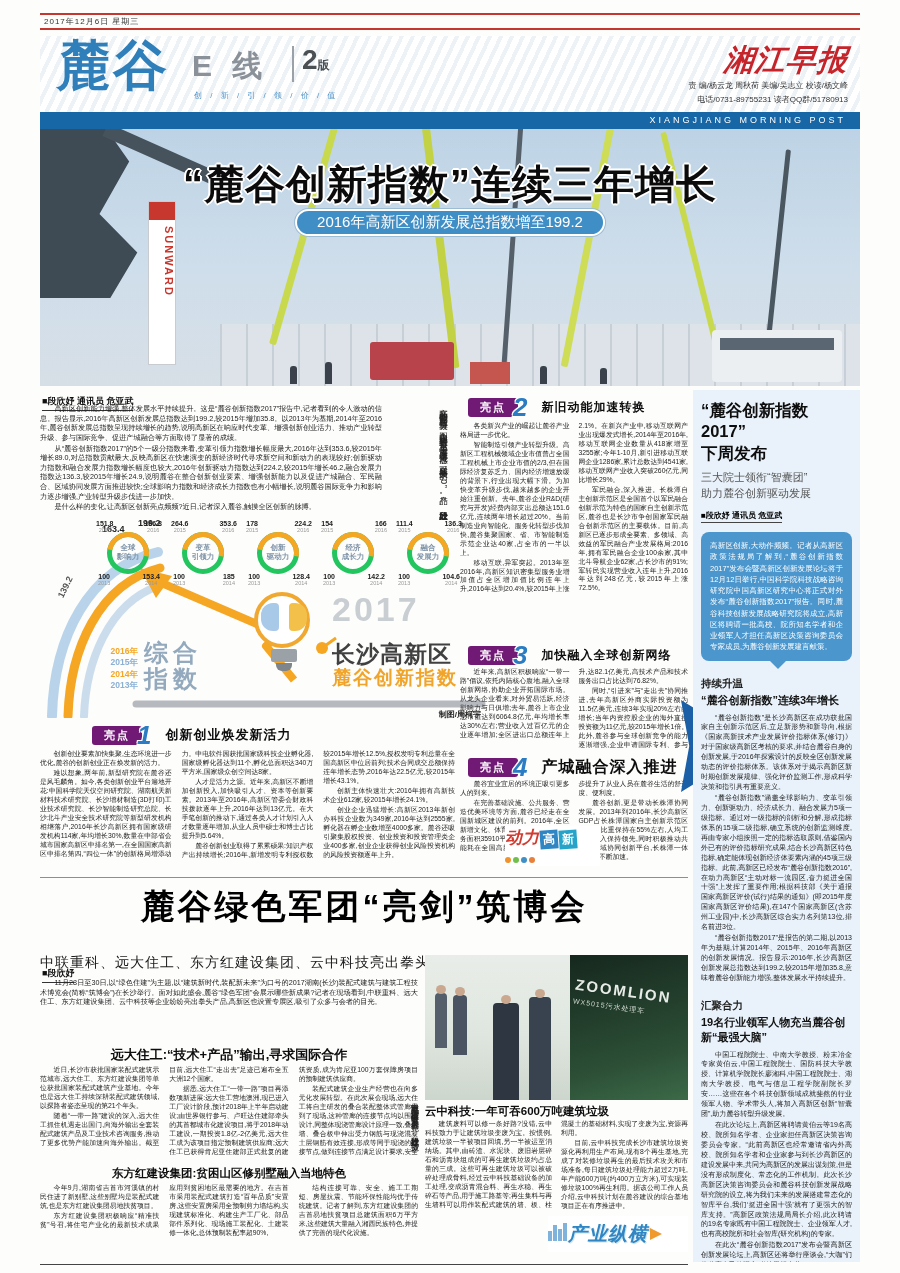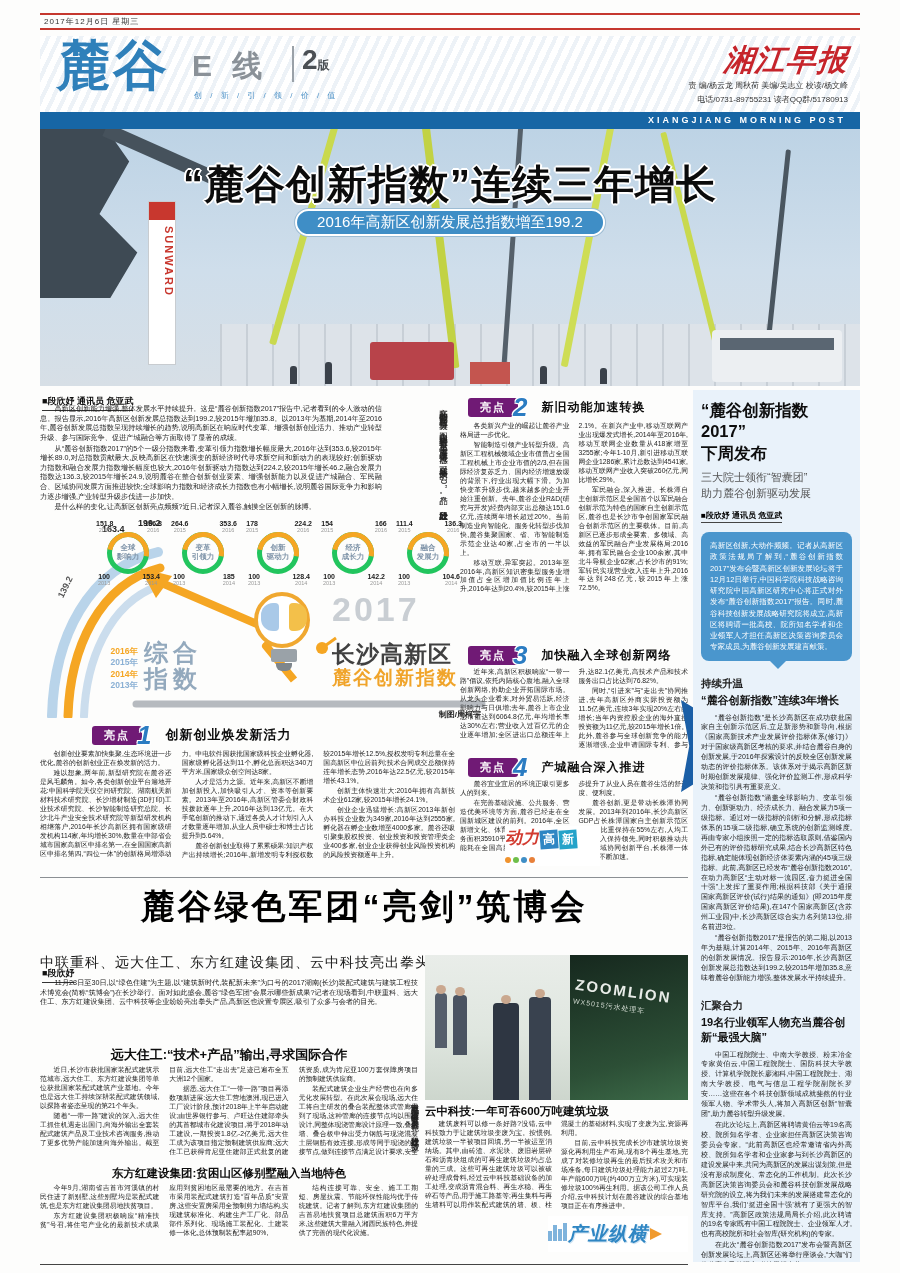--- a/index.html
+++ b/index.html
@@ -15,21 +15,21 @@
   .mh-logo{position:absolute;left:16px;top:2px;font-size:54px;font-weight:900;color:#2f80ba;letter-spacing:3px;line-height:1;}
   .mh-edition{position:absolute;left:152px;top:10px;font-size:30px;color:#8a9198;font-weight:bold;letter-spacing:6px;}
   .mh-bar{position:absolute;left:252px;top:10px;width:2px;height:36px;background:#9aa1a8;}
   .mh-pageno{position:absolute;left:262px;top:8px;font-size:28px;font-weight:900;color:#4a4f54;}
   .mh-pageno span{font-size:12px;font-weight:bold;}
   .mh-slogan{position:absolute;left:154px;top:54px;font-size:8px;color:#4f93c8;letter-spacing:3px;}
   .mh-brand{position:absolute;right:12px;top:4px;font-size:30px;font-weight:900;font-style:italic;color:#c6242b;letter-spacing:1px;transform:skewX(-6deg);font-family:"Liberation Serif",serif;}
   .mh-staff{position:absolute;right:12px;top:44px;font-size:8px;color:#333;}
   .mh-contact{position:absolute;right:12px;top:58px;font-size:8px;color:#333;}
   .bluebar{position:absolute;left:40px;top:112px;width:820px;height:17px;background:#1766a5;color:#fff;
-    font-size:9px;letter-spacing:3px;text-align:right;line-height:17px;padding-right:14px;box-sizing:border-box;font-weight:bold;}
+    font-size:9px;letter-spacing:3px;text-align:right;line-height:17px;padding-right:14px;box-sizing:border-box;}
   
   .hero{position:absolute;left:40px;top:129px;width:820px;height:257px;overflow:hidden;
     background:linear-gradient(#bdd3e5 0%,#cfdeeb 55%,#d7dfe6 100%);}
   .boom{position:absolute;border-radius:2px;}
   .horizon{position:absolute;left:180px;bottom:0;width:640px;height:62px;background:rgba(222,228,233,.85);
     background-image:repeating-linear-gradient(90deg,rgba(160,170,180,.35) 0 2px,transparent 2px 26px);}
   .excavator{position:absolute;left:-8px;top:-6px;width:135px;height:175px;background:#3e4a54;
     clip-path:polygon(0 0,52% 0,72% 22%,50% 52%,78% 74%,58% 100%,0 100%);}
   .exc-arm{position:absolute;left:60px;top:18px;width:120px;height:14px;background:#46525c;transform:rotate(24deg);}
   .sunward{position:absolute;left:108px;top:72px;width:26px;height:162px;background:#fff;border:1px solid #c8ccd0;}
@@ -306,21 +306,21 @@
     <span class="hl-title" style="font-size:12px;">加快融入全球创新网络</span>
   </div>
   <div class="abs bodytxt paras cols2" style="left:460px;top:668px;width:228px;height:84px;overflow:hidden;">
       <p>近年来,高新区积极响应“一带一路”倡议,依托内陆核心腹地,融入全球创新网络,协助企业开拓国际市场。从龙头企业看来,对外贸易活跃,经济影响力与日俱增;去年,麓谷上市企业总市值达到6064.8亿元,年均增长率达30%左右;营业收入过百亿元的企业逐年增加;全区进出口总额连年上升,达82.1亿美元,高技术产品和技术服务出口占比达到76.82%。</p>
       <p>同时,“引进来”与“走出去”协同推进,去年高新区外商实际投资额为11.5亿美元,连续3年实现20%左右的增长;当年内资控股企业的海外直接投资额为11亿元,较2015年增长1倍。此外,麓谷参与全球创新竞争的能力逐渐增强,企业申请国际专利、参与行业标准制定,不断提升国际话语权。</p>
     </div>
 
   <div class="hl-head" style="left:468px;top:754px;">
     <span class="hl-badge">亮点</span>
     <span class="hl-num">4</span>
-    <span class="hl-title" style="font-size:12px;">产城融合深入推进</span>
+    <span class="hl-title" style="font-size:16px;">产城融合深入推进</span>
   </div>
   <div class="abs bodytxt paras cols2" style="left:460px;top:780px;width:228px;height:92px;overflow:hidden;">
       <p>麓谷宜业宜居的环境正吸引更多人的到来。</p>
       <p>在完善基础设施、公共服务、营造优美环境等方面,麓谷已经走在全国新城区建设的前列。2016年,全区新增文化、体育、卫生设施等公共服务面积35910平方米,单位增加值综合能耗在全国高新区中表现优异,进一步提升了从业人员在麓谷生活的舒适度、便利度。</p>
       <p>麓谷创新,更是带动长株潭协同发展。2013年到2016年,长沙高新区GDP占长株潭国家自主创新示范区GDP的比重保持在55%左右,人均工资性收入保持领先,同时积极推动共建跨区域协同创新平台,长株潭一体化进程不断加速。</p>
     </div>
 
   <div class="dongli">
     <span class="d1">动力</span><span class="dbox">高</span><span class="dbox" style="background:#25a3c9;">新</span>
     <div class="dots"><span style="background:#f0932e;"></span><span style="background:#6fbf4a;"></span><span style="background:#3f8ec6;"></span><span style="background:#e8803a;"></span></div>

